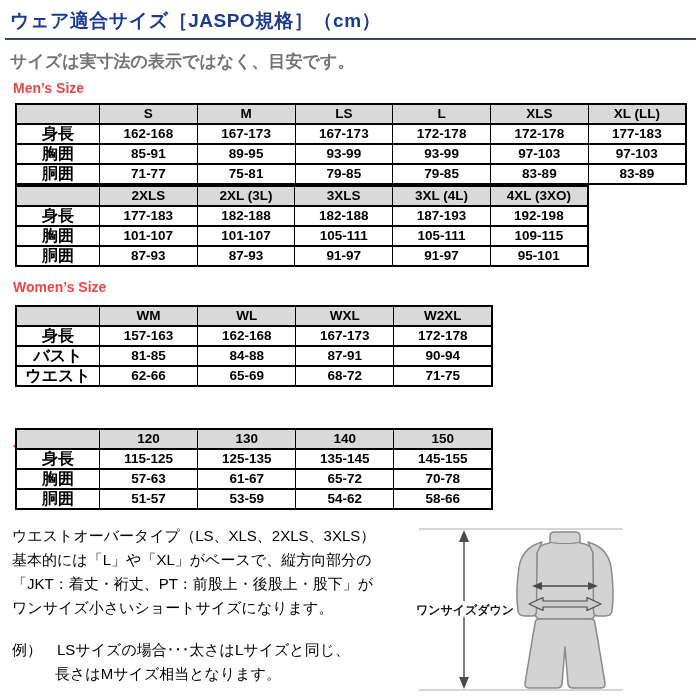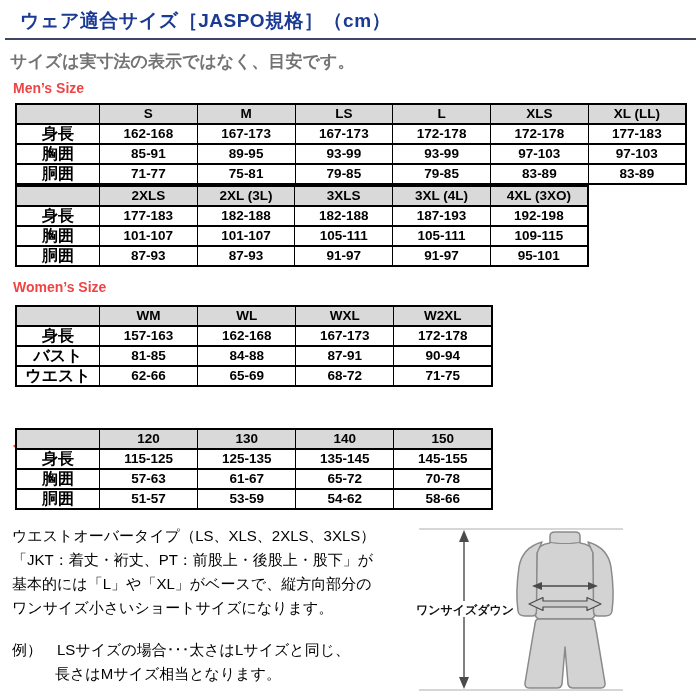--- a/index.html
+++ b/index.html
@@ -2,21 +2,21 @@
 <html><head>
 <meta charset="utf-8">
 <style>
   * { margin:0; padding:0; box-sizing:content-box; }
   html,body { background:#fff; }
   .page {
     position:relative; width:700px; height:700px; background:#ffffff;
     font-family:"Liberation Sans","DejaVu Sans",sans-serif; overflow:hidden;
   }
   .page-title {
-    position:absolute; left:20px; top:8px;
+    position:absolute; left:10px; top:8px;
     font-size:19px; font-weight:bold; color:#1b3a94; letter-spacing:0.5px;
     white-space:nowrap;
   }
   .title-rule {
     position:absolute; left:5px; top:38px; width:691px; height:2px;
     background:#3f4565;
   }
   .subtitle {
     position:absolute; left:10px; top:50px;
     font-size:17px; font-weight:bold; color:#737373; white-space:nowrap;
@@ -219,22 +219,22 @@
           <td>51-57</td>
           <td>53-59</td>
           <td>54-62</td>
           <td>58-66</td>
         </tr>
       </tbody>
     </table>
 
   <div class="notes">
     <div>ウエストオーバータイプ（LS、XLS、2XLS、3XLS）</div>
+    <div>基本的には「L」や「XL」がベースで、縦方向部分の</div>
     <div>「JKT：着丈・裄丈、PT：前股上・後股上・股下」が</div>
-    <div>基本的には「L」や「XL」がベースで、縦方向部分の</div>
     <div>ワンサイズ小さいショートサイズになります。</div>
     <div class="example-first">例）　LSサイズの場合･･･太さはLサイズと同じ、</div>
     <div class="example-second">長さはMサイズ相当となります。</div>
   </div>
 
   <div class="diagram">
     <svg width="212" height="170" viewBox="0 0 212 170">
 
       <line x1="4" y1="4" x2="208" y2="4" stroke="#adadad" stroke-width="1.2"></line>
       <line x1="4" y1="165" x2="208" y2="165" stroke="#adadad" stroke-width="1.2"></line>

